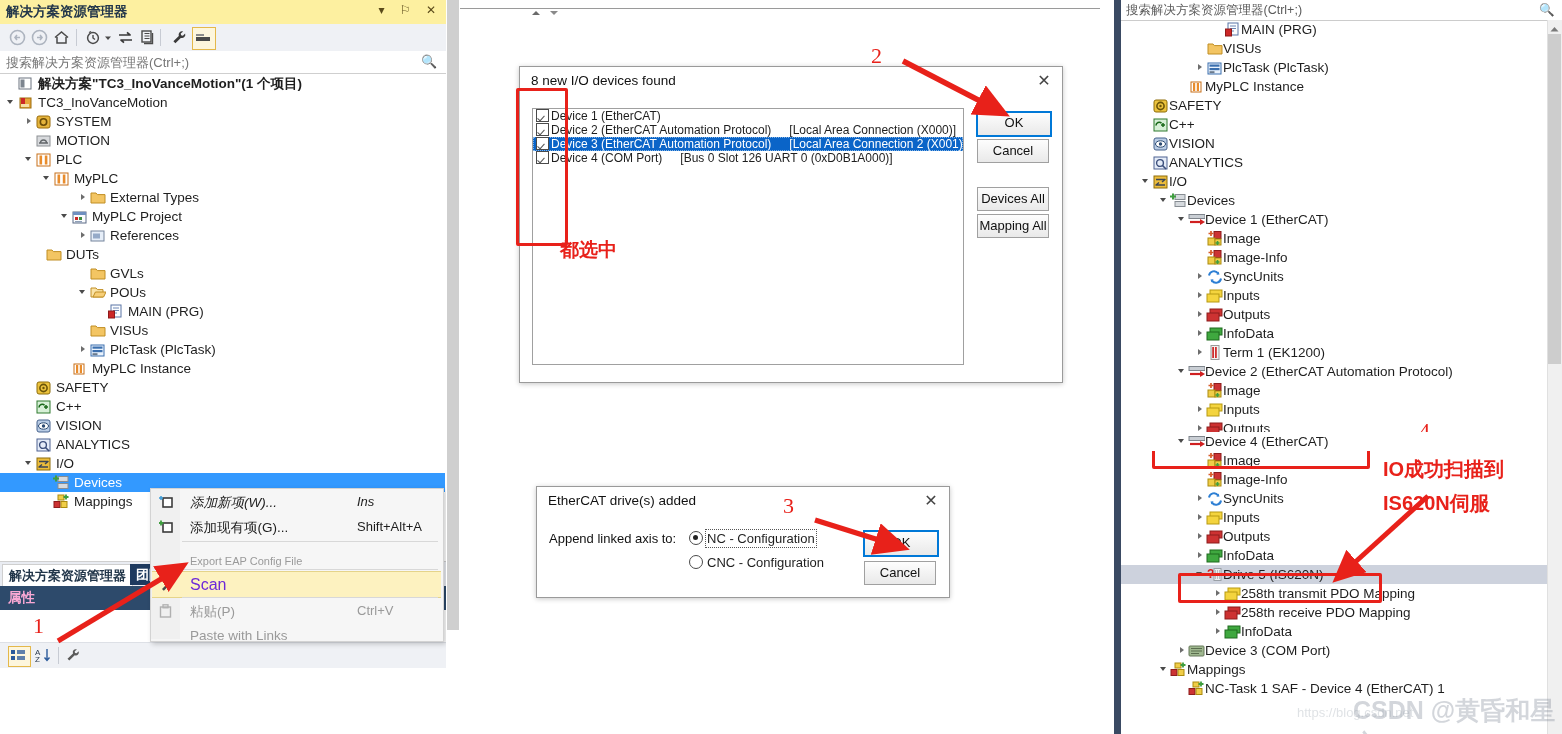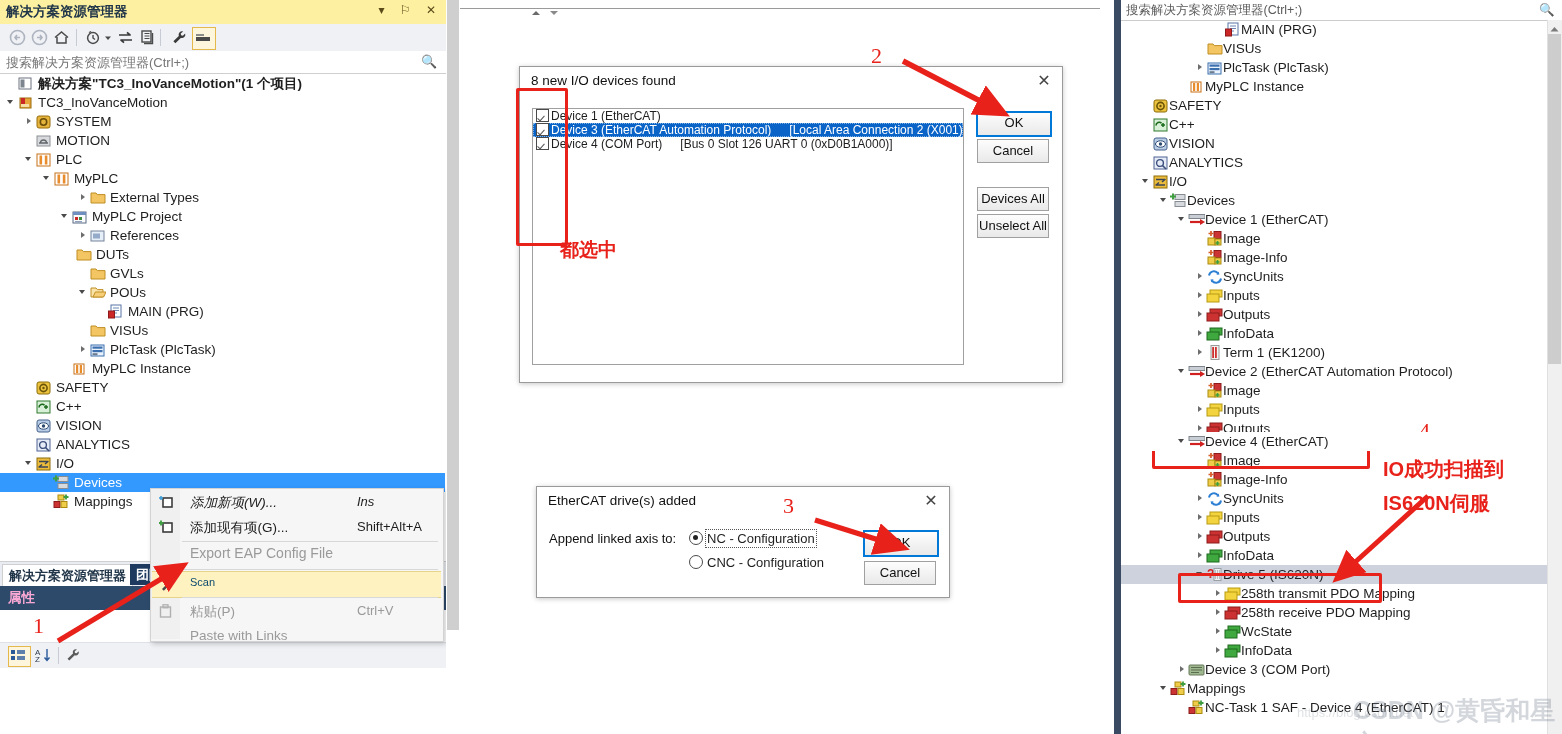--- a/index.html
+++ b/index.html
@@ -249,21 +249,21 @@
     <div class="tr row" style="padding-left: 78px;">
       <span class="exp c"></span>
       <span class="ico" style="width: 17px; height: 15px; display: inline-flex; align-items: center; justify-content: center;">
         <svg width="15" height="13">
           <rect x="1" y="2" width="13" height="10" fill="#e6eef8" stroke="#74849c"></rect>
           <rect x="3" y="4.5" width="7" height="5" fill="#95aac8"></rect>
         </svg>
       </span>
       <span class="lbl">References</span>
     </div>
-    <div class="tr row" style="padding-left: 64px;">
+    <div class="tr row" style="padding-left: 34px;">
       <span class="exp"></span>
       <span class="ico" style="width: 17px; height: 15px; display: inline-flex; align-items: center; justify-content: center;">
         <svg width="16" height="13">
           <path d="M1 2h5l1.4 1.6H15V12H1z" fill="#f3c563" stroke="#c08e24"></path>
         </svg>
       </span>
       <span class="lbl">DUTs</span>
     </div>
     <div class="tr row" style="padding-left: 78px;">
       <span class="exp"></span>
@@ -452,29 +452,29 @@
     <div class="abs" style="left: 1px; top: 26px; width: 289px; height: 25px;">
       <span class="abs" style="left: 7px; top: 5px;"><svg width="15" height="14">
           <rect x="4" y="3" width="9" height="9" fill="#fff" stroke="#3b3b3b" stroke-width="1.6"></rect>
           <path d="M2 0.5v5M-0.5 3h5" stroke="#3f9e3f" stroke-width="1.8"></path>
         </svg></span>
       <span class="abs" style="left: 38px; top: 4px; font-size: 13.5px; color: rgb(30, 30, 30);">添加现有项(G)...</span>
       <span class="abs" style="left: 205px; top: 4px; font-size: 13px; color: rgb(30, 30, 30);">Shift+Alt+A</span>
     </div>
     <div class="abs" style="left: 31px; top: 52px; width: 256px; height: 1px; background: rgb(216, 216, 216);"></div>
     <div class="abs" style="left: 1px; top: 54px; width: 289px; height: 25px;">
-      <span class="abs" style="left: 38px; top: 2px; font-size: 14px; color: rgb(154, 154, 154);">Export EAP Config File</span>
+      <span class="abs" style="left: 38px; top: 12px; font-size: 11px; color: rgb(154, 154, 154);">Export EAP Config File</span>
     </div>
     <div class="abs" style="left: 31px; top: 80px; width: 256px; height: 1px; background: rgb(216, 216, 216);"></div>
     <div class="abs" style="left: 1px; top: 82px; width: 289px; height: 25px; background: rgb(253, 242, 192); border-top: 1px solid rgb(229, 212, 138); border-bottom: 1px solid rgb(229, 212, 138);">
       <span class="abs" style="left: 7px; top: 5px;"><svg width="16" height="15">
           <path d="M3 12l7-7 1.8 1.8-7 7z" fill="#4a4a4a"></path>
           <path d="M2 1.5v3M0.5 3h3M9 0.5v2.4M7.8 1.7h2.4M12 5v2.4M10.8 6.2h2.4" stroke="#3b3b3b" stroke-width="1.2"></path>
         </svg></span>
-      <span class="abs" style="left: 38px; top: 4px; font-size: 11px; color: #0c4a6e;">Scan</span>
+      <span class="abs" style="left: 38px; top: 4px; font-size: 16px; color: #6d28d9;">Scan</span>
     </div>
     <div class="abs" style="left: 31px; top: 108px; width: 256px; height: 1px; background: rgb(216, 216, 216);"></div>
     <div class="abs" style="left: 1px; top: 110px; width: 289px; height: 25px;">
       <span class="abs" style="left: 7px; top: 5px;"><svg width="14" height="14">
           <rect x="1.5" y="3" width="10" height="10" fill="none" stroke="#b0b0b0" stroke-width="1.4"></rect>
           <rect x="4" y="0.8" width="5" height="3" fill="none" stroke="#b0b0b0" stroke-width="1.3"></rect>
         </svg></span>
       <span class="abs" style="left: 38px; top: 4px; font-size: 13.5px; color: rgb(154, 154, 154);">粘贴(P)</span>
       <span class="abs" style="left: 205px; top: 4px; font-size: 13px; color: rgb(154, 154, 154);">Ctrl+V</span>
     </div>
@@ -498,28 +498,29 @@
     </svg>
 </span>
 
 <div class="dlg" id="dlg-devices" style="left:519px;top:66px;width:542px;height:315px;">
   <div class="dlg-tb">
     <span class="ttl">8 new I/O devices found</span>
     <span class="dlg-x">✕</span>
   </div>
   <div class="lbox" id="dev-listbox" style="left:12px;top:41px;width:430px;height:255px;">
       <div class="lrow"><span class="cbx"></span><span>Device 1 (EtherCAT)</span></div>
+      <div class="lrow"><span class="cbx"></span><span>Device 2 (EtherCAT Automation Protocol)</span><span style="margin-left: 18px;">[Local Area Connection (X000)]</span></div>
       <div class="lrow sel"><span class="cbx"></span><span>Device 3 (EtherCAT Automation Protocol)</span><span style="margin-left: 18px;">[Local Area Connection 2 (X001)]</span></div>
       <div class="lrow"><span class="cbx"></span><span>Device 4 (COM Port)</span><span style="margin-left: 18px;">[Bus 0 Slot 126 UART 0 (0xD0B1A000)]</span></div>
     </div>
 
   <div class="btn primary" style="left:456px;top:44px;width:72px;height:22px;line-height:20px;">OK</div>
   <div class="btn" style="left:457px;top:72px;width:70px;height:22px;line-height:21px;">Cancel</div>
   <div class="btn" style="left:457px;top:120px;width:70px;height:22px;line-height:21px;">Devices All</div>
-  <div class="btn" style="left:457px;top:147px;width:70px;height:22px;line-height:21px;">Unselect All</div>
+  <div class="btn" style="left:457px;top:147px;width:70px;height:22px;line-height:21px;">Mapping All</div>
 </div>
 
 <div class="dlg" id="dlg-drives" style="left:536px;top:486px;width:412px;height:110px;">
   <div class="dlg-tb">
     <span class="ttl">EtherCAT drive(s) added</span>
     <span class="dlg-x">✕</span>
   </div>
   <div class="abs" style="left:12px;top:44px;font-size:13px;color:#111;">Append linked axis to:</div>
   <div class="abs" style="left:152px;top:44px;font-size:13px;">
     <span class="rdo on"></span><span class="focus-dot">NC - Configuration</span>
@@ -891,30 +892,20 @@
       <span class="lbl">258th receive PDO Mapping</span>
     </div>
     <div class="rtr row" style="padding-left: 92px; position: relative; top: -6px;">
       <span class="exp c"></span>
       <span class="ico" style="width: 17px; height: 15px; display: inline-flex; align-items: center; justify-content: center;">
         <svg width="17" height="14">
           <rect x="4" y="1" width="12" height="7" fill="#3fa83f" stroke="#1f6b1f"></rect>
           <rect x="1" y="5" width="12" height="8" fill="#3fa83f" stroke="#1f6b1f"></rect>
         </svg>
       </span>
-      <span class="lbl">WcState</span>
-    </div>
-    <div class="rtr row" style="padding-left: 92px; position: relative; top: -6px;">
-      <span class="exp c"></span>
-      <span class="ico" style="width: 17px; height: 15px; display: inline-flex; align-items: center; justify-content: center;">
-        <svg width="17" height="14">
-          <rect x="4" y="1" width="12" height="7" fill="#3fa83f" stroke="#1f6b1f"></rect>
-          <rect x="1" y="5" width="12" height="8" fill="#3fa83f" stroke="#1f6b1f"></rect>
-        </svg>
-      </span>
       <span class="lbl">InfoData</span>
     </div>
     <div class="rtr row" style="padding-left: 56px; position: relative; top: -6px;">
       <span class="exp c"></span>
       <span class="ico" style="width: 17px; height: 15px; display: inline-flex; align-items: center; justify-content: center;">
         <svg width="17" height="14">
           <rect x="1" y="2" width="15" height="10" rx="1" fill="#9fb88f" stroke="#66795a"></rect>
           <path d="M3 4.5h11M3 7h11M3 9.5h8" stroke="#5a6d4e" stroke-width="1.2"></path>
         </svg>
       </span>

